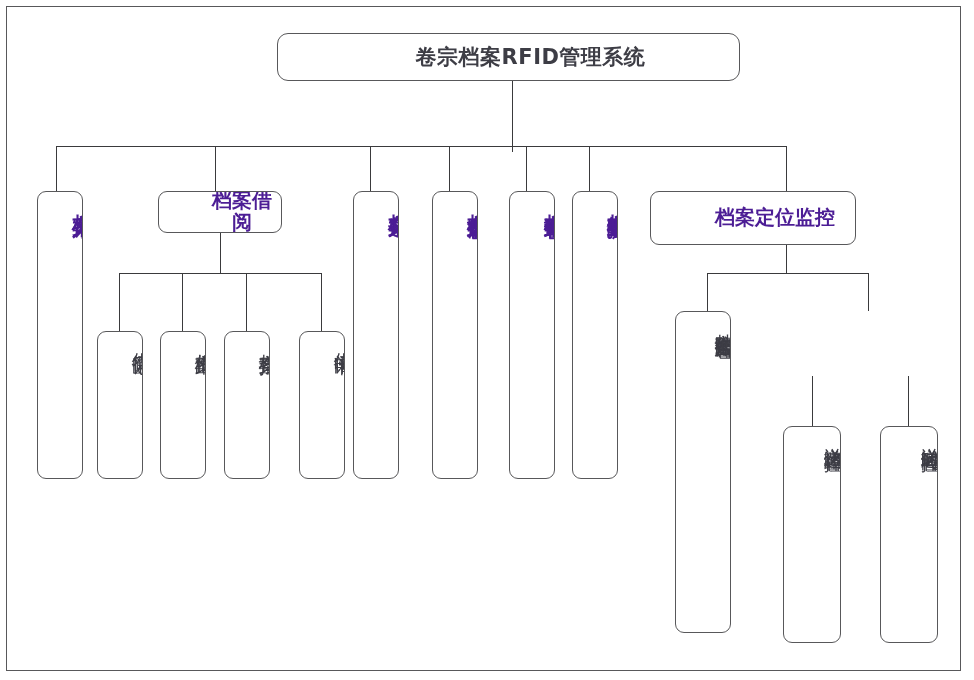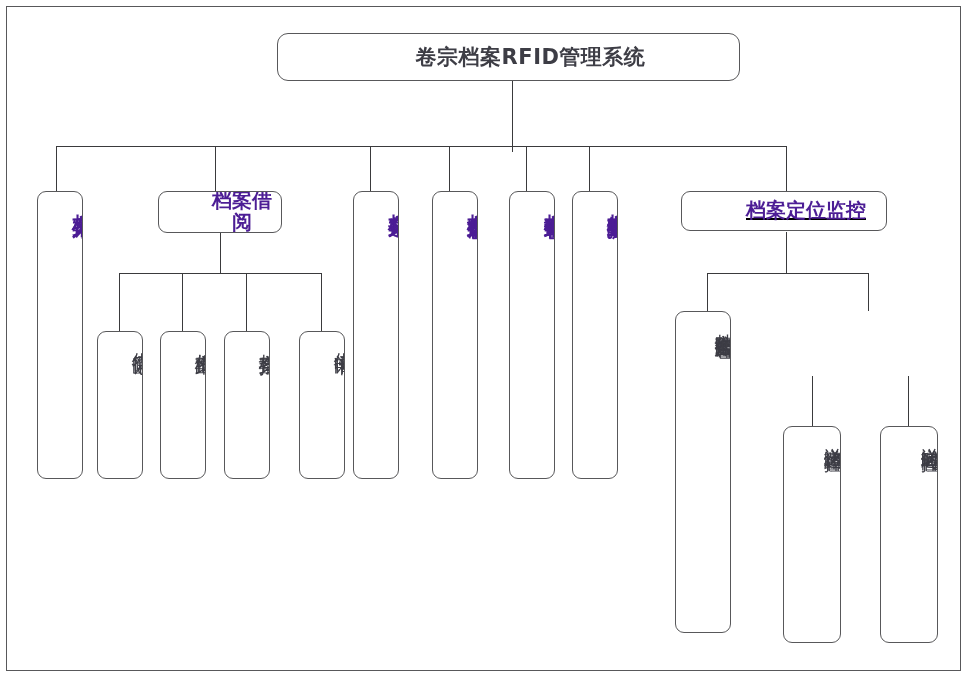--- a/index.html
+++ b/index.html
@@ -138,21 +138,21 @@
     </div>
 
     <div class="node v-text l2-v" style="left:502px; top:184px; width:46px; height:288px;">
       <span class="lbl red">档案查询管理</span>
     </div>
 
     <div class="node v-text l2-v" style="left:565px; top:184px; width:46px; height:288px;">
       <span class="lbl red">档案销毁提醒</span>
     </div>
 
-    <div class="node h-text l2-h" style="left:674px; top:184px; width:206px; height:40px;text-decoration:underline;">
+    <div class="node h-text l2-h" style="left:643px; top:184px; width:206px; height:54px;">
       <span class="lbl red">档案定位监控</span>
     </div>
 
     <div class="node v-text l3-v" style="left:90px; top:324px; width:44px; height:148px;">
       <span class="lbl black">借阅登记</span>
     </div>
 
     <div class="node v-text l3-v" style="left:153px; top:324px; width:44px; height:148px;">
       <span class="lbl black">档案借出</span>
     </div>

